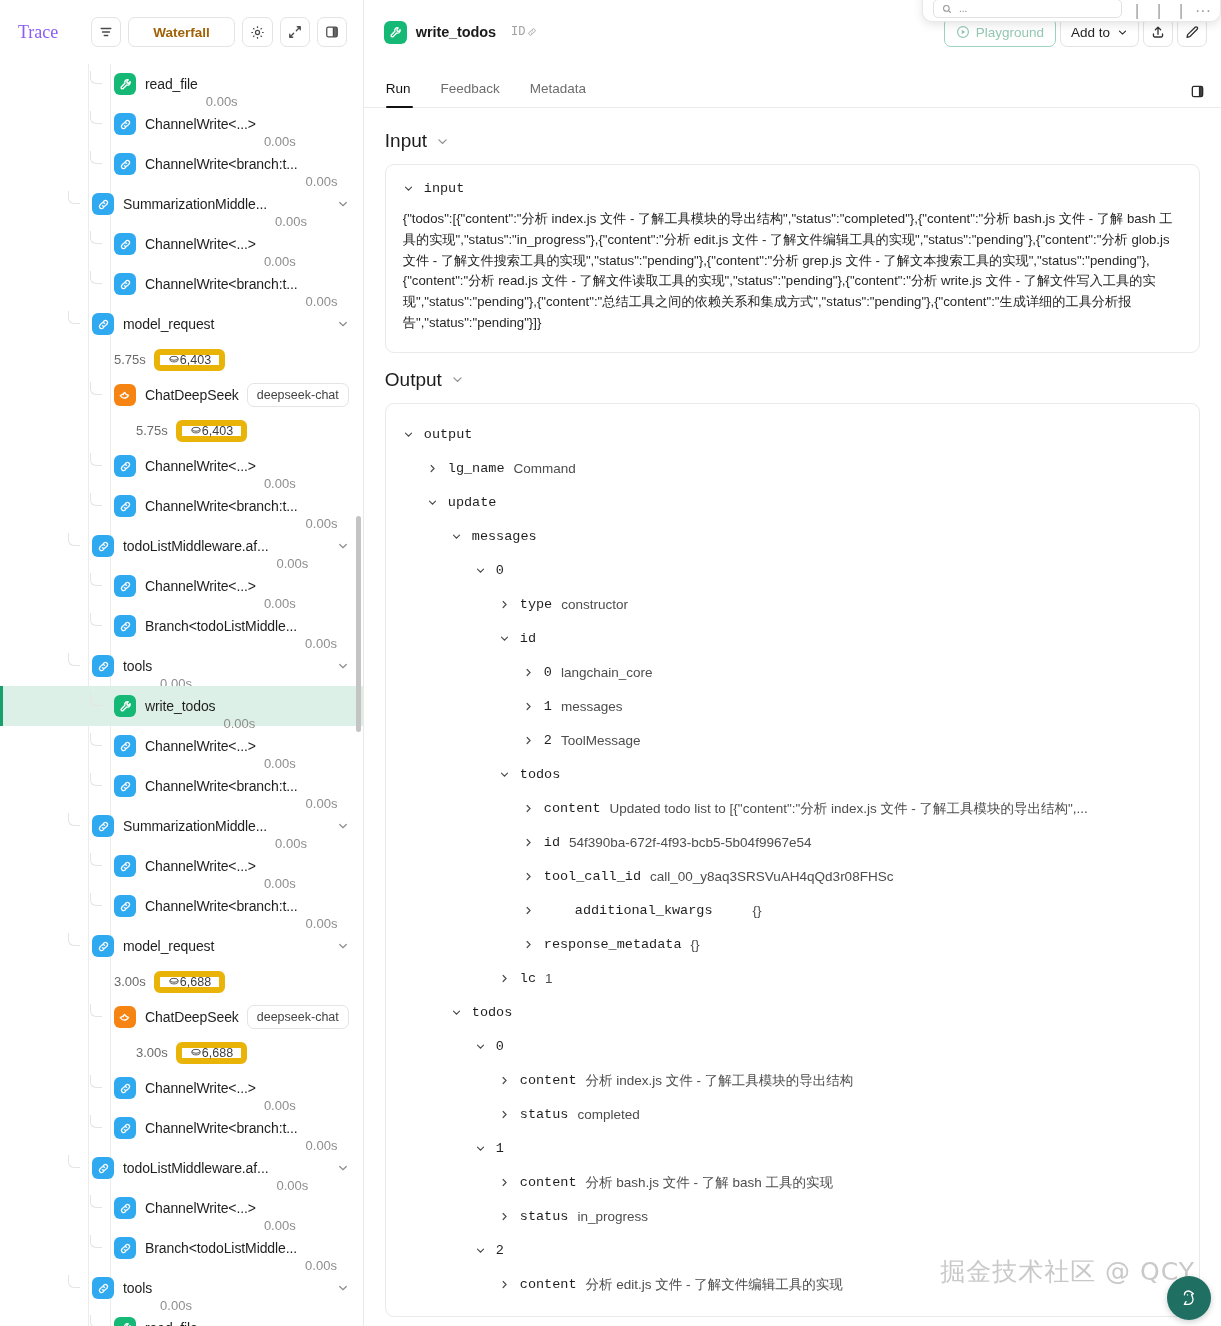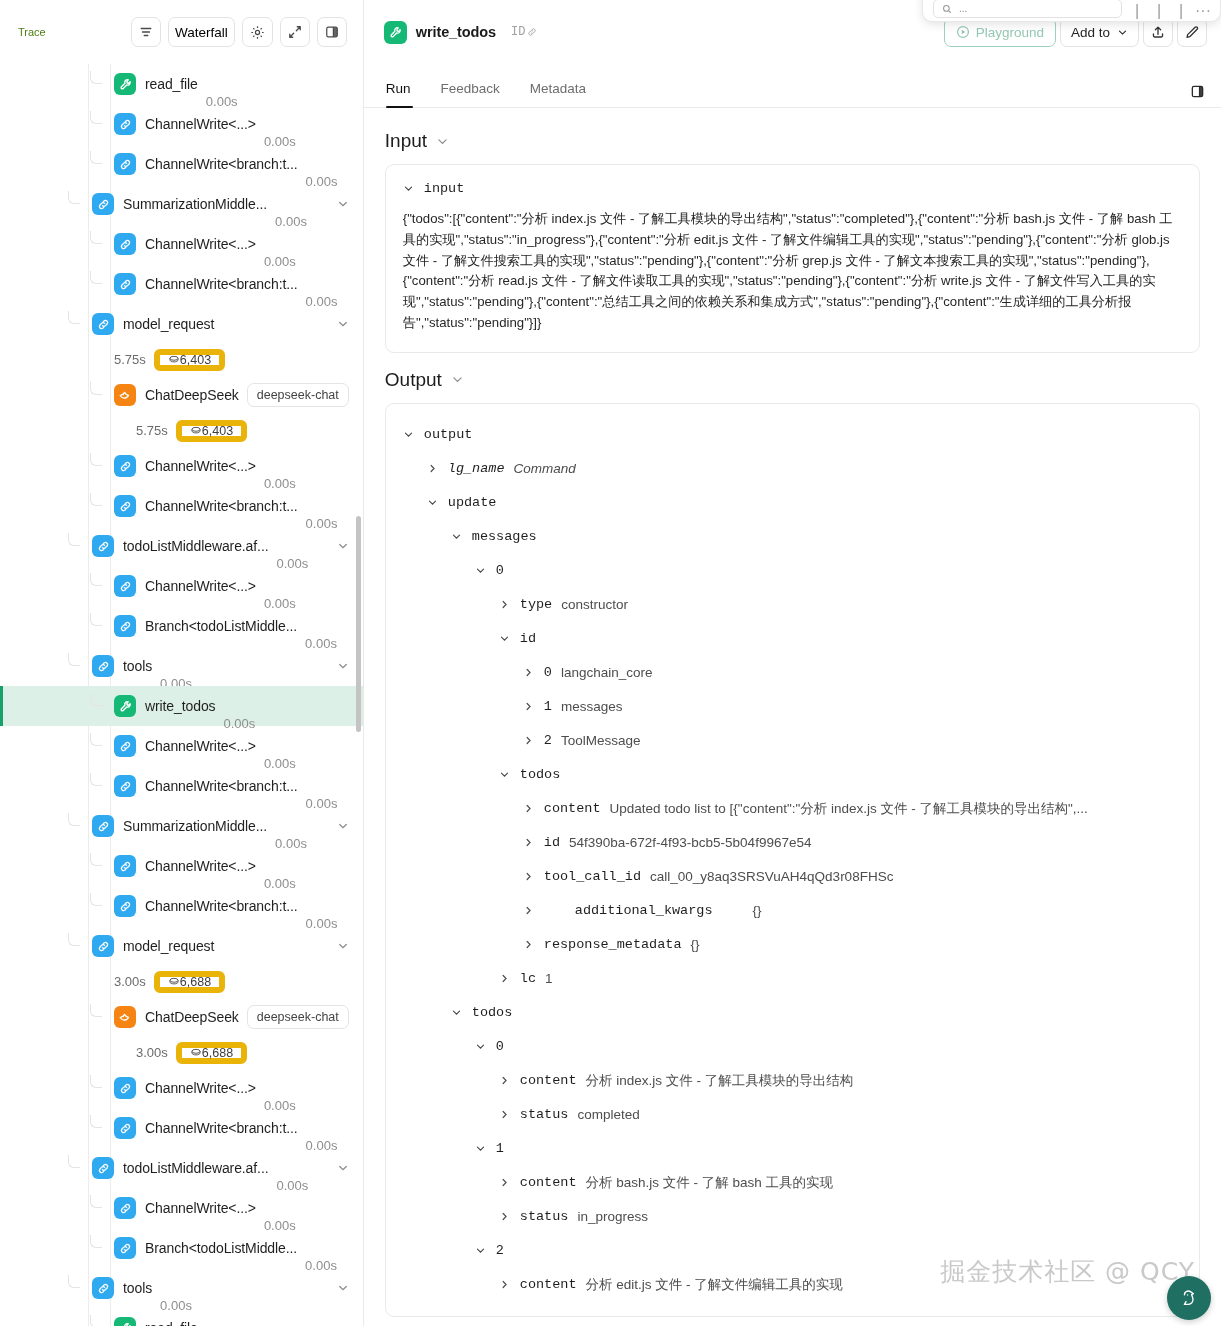--- a/index.html
+++ b/index.html
@@ -27,28 +27,28 @@
 
   
   .sidebar {
     width: 374px; height: 1326px; background: #fff;
     border-right: 1px solid #e9e9e9; display: flex; flex-direction: column; position: relative;
   }
   .sb-header {
     height: 64px; flex: 0 0 64px; display: flex; align-items: center;
     padding: 0 16px 0 18px; gap: 8px; background: #fff;
   }
-  .sb-title { font-size: 11px; color: #4d7c0f; font-weight: 400; }
+  .sb-title { font-size: 18px; color: #8b5cf6; font-weight: 400; font-family: Liberation Serif, serif; }
   .sb-tools { margin-left: auto; display: flex; align-items: center; gap: 7px; }
   .tbtn {
     height: 30px; min-width: 30px; border: 1px solid #e3e3e3; border-radius: 7px;
     background: #fff; display: flex; align-items: center; justify-content: center;
     color: #4a4a4a; font-size: 13px; padding: 0 7px; cursor: pointer;
   }
-  .tbtn.wide { padding: 0 6px; font-size: 13.5px; color:#000000; }
+  .tbtn.wide { padding: 0 24px; font-size: 13.5px; color:#a16207;font-weight:bold; }
 
   .sb-tree {
     flex: 1 1 auto; overflow: hidden; position: relative; padding-bottom: 4px;
   }
   .row {
     position: relative; height: 40px; display: flex; align-items: center;
     padding-right: 14px; cursor: pointer; white-space: nowrap;
   }
   .row.sel { background: #ddf0e8; }
   .row.sel::before {
@@ -672,21 +672,21 @@
       </div>
       <div class="card out" id="outcard">
           <div class="tnode" style="padding-left: 0px;">
             <span class="arw">
               <svg width="11" height="11" viewBox="0 0 16 16" fill="none" stroke="currentColor" stroke-width="1.7" stroke-linecap="round">
                 <path d="M3.6 6 8 10.3 12.4 6"></path>
               </svg>
             </span>
             <span class="key">output</span>
           </div>
-          <div class="tnode" style="padding-left: 24px; font-style: italic;">
+          <div class="tnode" style="padding-left: 24px;">
             <span class="arw">
               <svg width="11" height="11" viewBox="0 0 16 16" fill="none" stroke="currentColor" stroke-width="1.7" stroke-linecap="round">
                 <path d="M6 3.6 10.3 8 6 12.4"></path>
               </svg>
             </span>
             <span class="key">lg_name</span>
             <span class="val">Command</span>
           </div>
           <div class="tnode" style="padding-left: 24px;">
             <span class="arw">

